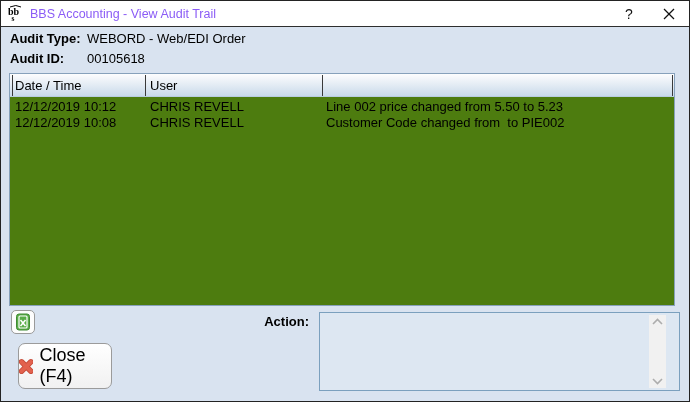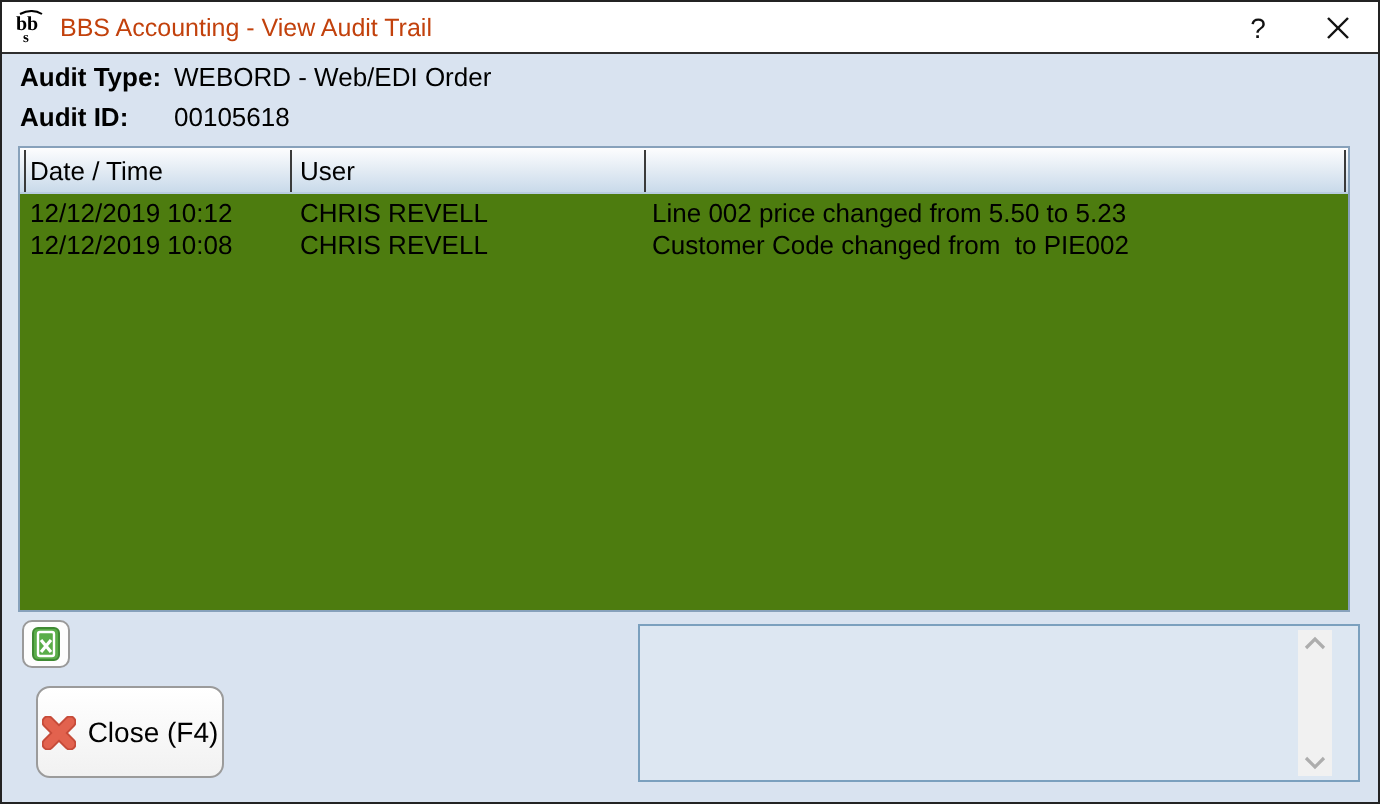--- a/index.html
+++ b/index.html
@@ -16,21 +16,21 @@
     padding-left: 24px;
   }
   
   .titlebar {
     position: absolute; left: 0; top: 0; right: 0; height: 26px;
     background: #ffffff;
     border-bottom: 1px solid #2e2e2e;
     display: flex; align-items: center;
   }
   .app-icon { width: 17px; height: 17px; margin-left: 7px; flex: 0 0 auto; }
-  .title-text { margin-left: 5px; font-size: 12.5px; color: #c2410c; white-space: nowrap; }
+  .title-text { margin-left: 5px; font-size: 12.5px; color: #8b5cf6; white-space: nowrap; }
   .titlebar-buttons { margin-left: auto; display: flex; height: 100%; }
   .tb-btn {
     width: 40px; height: 100%;
     display: flex; align-items: center; justify-content: center;
     font-size: 14px; color: #111; cursor: default;
   }
   
   .field-label { position: absolute; left: 9px; font-weight: bold; text-align: right; }
   .field-value { position: absolute; left: 86px; }
   
@@ -75,21 +75,21 @@
     background: #f1f1f1;
     display: flex; flex-direction: column; justify-content: space-between;
     align-items: center; padding: 3px 0;
   }
   
   .close-btn {
     position: absolute; left: 17px; top: 342px; width: 94px; height: 46px;
     background: linear-gradient(#ffffff, #f1f1f1);
     border: 1px solid #9b9b9b; border-radius: 7px;
     display: flex; align-items: center; justify-content: center; gap: 6px;
-    font-size: 14px;
+    font-size: 18px;
   }
 </style>
 </head>
 <body>
 
 <div class="window">
 
   <div class="titlebar">
     <svg class="app-icon" viewBox="0 0 17 17">
       <text x="0" y="10" font-size="10" font-weight="bold" font-family="Liberation Serif, serif">bb</text>
@@ -136,20 +136,21 @@
 
   <div class="excel-btn">
     <svg width="16" height="18" viewBox="0 0 16 18">
       <rect x="1.5" y="1" width="13" height="16" rx="2.5" fill="#5aad49" stroke="#3f8a33" stroke-width="1"></rect>
       <rect x="4" y="3" width="8" height="12" rx="1" fill="none" stroke="#ffffff" stroke-width="1.2"></rect>
       <line x1="5.5" y1="7" x2="10.5" y2="13" stroke="#ffffff" stroke-width="1.6"></line>
       <line x1="10.5" y1="7" x2="5.5" y2="13" stroke="#ffffff" stroke-width="1.6"></line>
     </svg>
   </div>
 
+  <div class="action-label">Action:</div>
   <div class="action-box">
     <span></span>
     <div class="vscroll">
       <svg width="11" height="7" viewBox="0 0 11 7">
         <polyline points="1,6 5.5,1.5 10,6" fill="none" stroke="#adadad" stroke-width="1.6"></polyline>
       </svg>
       <svg width="11" height="7" viewBox="0 0 11 7">
         <polyline points="1,1 5.5,5.5 10,1" fill="none" stroke="#adadad" stroke-width="1.6"></polyline>
       </svg>
     </div>

